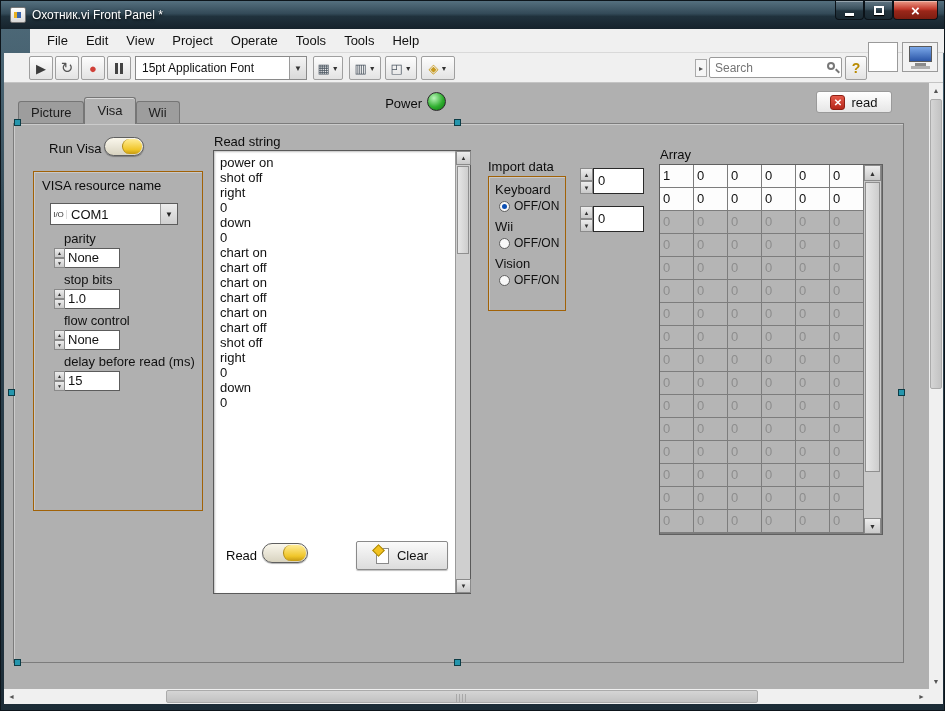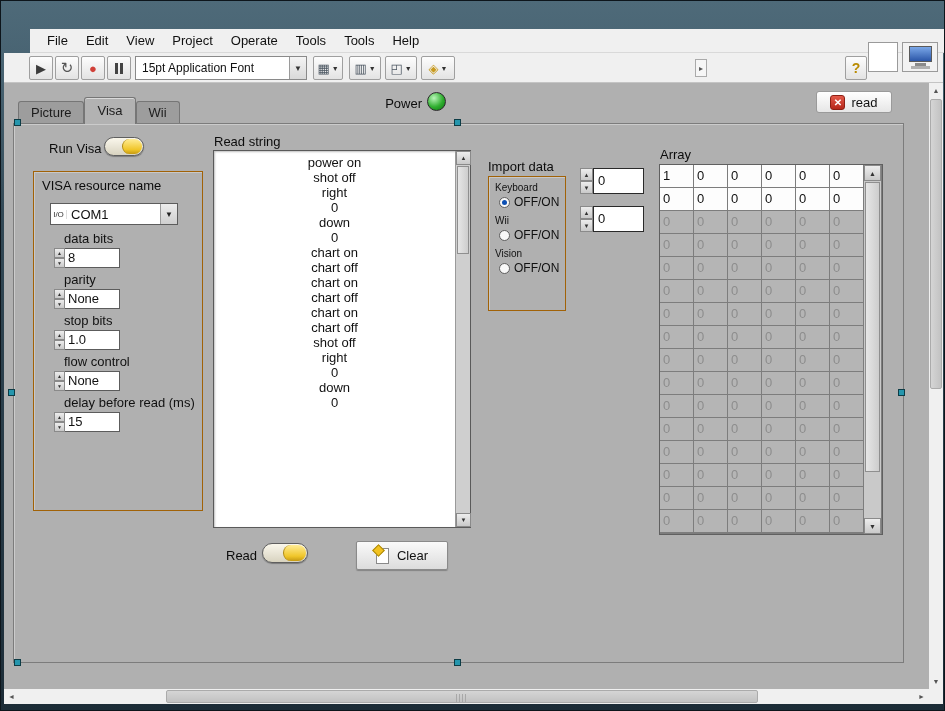--- a/index.html
+++ b/index.html
@@ -142,43 +142,43 @@
     align-items:center; justify-content:center; }
   .field .f-label { font-size:13px; margin:4px 0 2px 22px; }
   .spinner { display:flex; margin-left:12px; width:66px; height:20px; margin-bottom:3px; cursor:pointer; }
   .spin-arrows { width:11px; display:flex; flex-direction:column; }
   .spin-arrows span { flex:1; font-size:5px; color:#333; background:linear-gradient(#ededed,#c9c9c9);
     border:1px solid #8a8a8a; display:flex; align-items:center; justify-content:center; }
   .spin-value { flex:1; border:1px solid #5c5c5c; border-left:none; background:#fff; font-size:13px;
     padding-left:3px; line-height:18px; }
 
   
-  .rs-box { position:absolute; left:209px; top:67px; width:258px; height:378px; background:#fff;
-    border:1px solid #5a5a5a; box-shadow:inset 1px 1px 2px rgba(0,0,0,.25);text-align:center; }
+  .rs-box { position:absolute; left:209px; top:67px; width:258px; height:444px; background:#fff;
+    border:1px solid #5a5a5a; box-shadow:inset 1px 1px 2px rgba(0,0,0,.25); }
   .rs-text { position:absolute; left:0; top:0; right:15px; bottom:0; padding:4px 6px; font-size:13px;
     line-height:15px; overflow:hidden; }
   .rs-scroll { position:absolute; right:0; top:0; bottom:0; width:15px; background:#cfcfcf;
     border-left:1px solid #9a9a9a; }
   .rs-scroll .sbtn { position:absolute; left:0; width:15px; height:14px; background:linear-gradient(#ededed,#c9c9c9);
     border:1px solid #8a8a8a; font-size:6px; color:#333; display:flex; align-items:center; justify-content:center;
     cursor:pointer; }
   .rs-scroll .sthumb { position:absolute; left:1px; right:1px; top:15px; height:88px;
     background:linear-gradient(90deg,#e6e6e6,#cdcdcd); border:1px solid #8f8f8f; cursor:pointer; }
 
   
   .clear-btn { position:absolute; left:352px; top:458px; width:92px; height:29px; border:1px solid #8a8a8a;
     border-radius:2px; background:linear-gradient(#fafafa,#dcdcdc); display:flex; align-items:center;
     justify-content:center; gap:8px; font-size:13px; cursor:pointer; box-shadow:0 1px 1px rgba(0,0,0,.25); }
   .clear-icon { width:13px; height:16px; background:#fff; border:1px solid #8a8a8a; position:relative; }
   .clear-icon::after { content:""; position:absolute; left:-3px; top:-3px; width:7px; height:7px;
     background:#f2c21f; transform:rotate(45deg); border:1px solid #a8860b; }
 
   
   .import-box { left:484px; top:93px; width:78px; height:135px; padding:5px 0 0 6px; }
-  .ig-name { font-size:10px; margin-bottom:2px; }
+  .ig-name { font-size:13px; margin-bottom:2px; }
   .radio-row { display:flex; align-items:center; gap:4px; margin:2px 0 6px 4px; cursor:pointer; }
   .radio { width:11px; height:11px; border-radius:50%; border:1px solid #5f5f5f; background:#f8f8f8;
     position:relative; flex:0 0 auto; }
   .radio.sel::after { content:""; position:absolute; left:2px; top:2px; width:5px; height:5px;
     border-radius:50%; background:#0b4fb3; }
   .radio-label { font-size:12px; }
 
   
   .index-controls { position:absolute; left:576px; top:85px; }
   .idx { display:flex; margin-bottom:12px; width:64px; height:26px; }
@@ -200,20 +200,33 @@
     background:linear-gradient(#ededed,#c9c9c9); border:1px solid #8a8a8a; font-size:7px; color:#333;
     display:flex; align-items:center; justify-content:center; cursor:pointer; }
   .array-scroll .sthumb { position:absolute; left:1px; right:1px; top:17px; height:290px;
     background:linear-gradient(90deg,#e6e6e6,#cdcdcd); border:1px solid #8f8f8f; cursor:pointer; }
 </style>
 </head>
 <body>
 
 <div id="stage">
 
+  <div class="titlebar">
+    <span class="app-icon"></span>
+    <span class="title">Охотник.vi Front Panel *</span>
+    <div class="winbtns">
+      <div class="wbtn minb">
+          <span class="glyph-min"></span>
+        </div>
+      <div class="wbtn maxb">
+          <span class="glyph-max"></span>
+        </div>
+      <div class="wbtn closeb">×</div>
+    </div>
+  </div>
 
   <div class="menubar">
       <div class="menu-item">File</div>
       <div class="menu-item">Edit</div>
       <div class="menu-item">View</div>
       <div class="menu-item">Project</div>
       <div class="menu-item">Operate</div>
       <div class="menu-item">Tools</div>
       <div class="menu-item">Tools</div>
       <div class="menu-item">Help</div>
@@ -249,20 +262,24 @@
         <div class="toolbtn" style="left: 381px; width: 32px;">
           <span class="tglyph">◰</span>
           <span class="tdd">▼</span>
         </div>
         <div class="toolbtn" style="left: 417px; width: 34px;">
           <span class="tglyph" style="color: rgb(200, 154, 30);">◈</span>
           <span class="tdd">▼</span>
         </div>
       </div>
     <div class="searchbtn">▸</div>
+    <div class="searchbox">
+      <input placeholder="Search" style="">
+      <span class="mag"></span>
+    </div>
     <div class="helpbtn">?</div>
   </div>
 
   <div class="ricon pane"></div>
   <div class="ricon monitor">
     <span class="mscreen"></span>
     <span class="mbase"></span>
     <span class="mfoot"></span>
   </div>
 
@@ -297,30 +314,20 @@
         </div>
 
       <div class="groupbox visa-box">
         <div class="group-title">VISA resource name</div>
         <div class="combo">
           <span class="io">I/O</span>
           <span class="combo-val">COM1</span>
           <span class="combo-dd">▼</span>
         </div>
         <div id="visa-fields">
-            <div class="field">
-              <div class="f-label">data bits</div>
-              <div class="spinner">
-                <div class="spin-arrows">
-                  <span>▲</span>
-                  <span>▼</span>
-                </div>
-                <div class="spin-value">8</div>
-              </div>
-            </div>
             <div class="field">
               <div class="f-label">parity</div>
               <div class="spinner">
                 <div class="spin-arrows">
                   <span>▲</span>
                   <span>▼</span>
                 </div>
                 <div class="spin-value">None</div>
               </div>
             </div>

